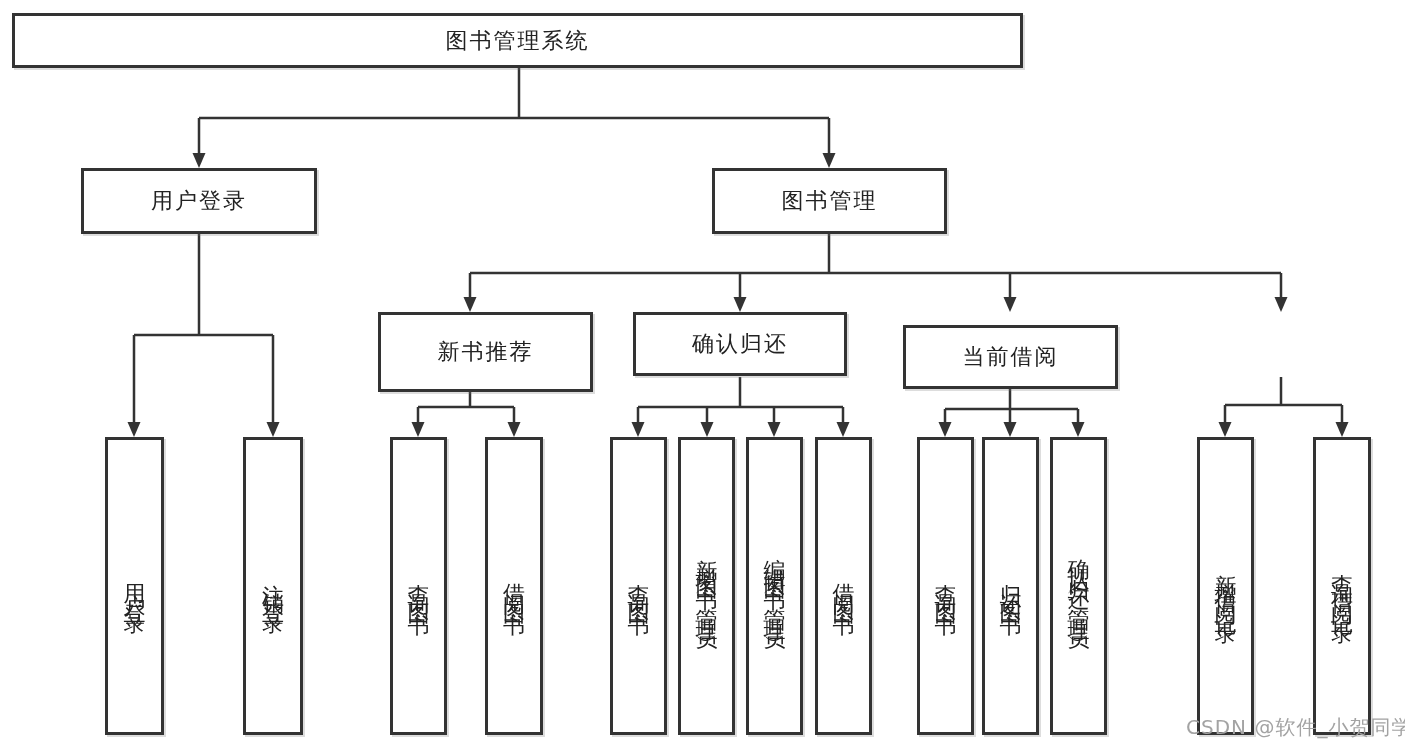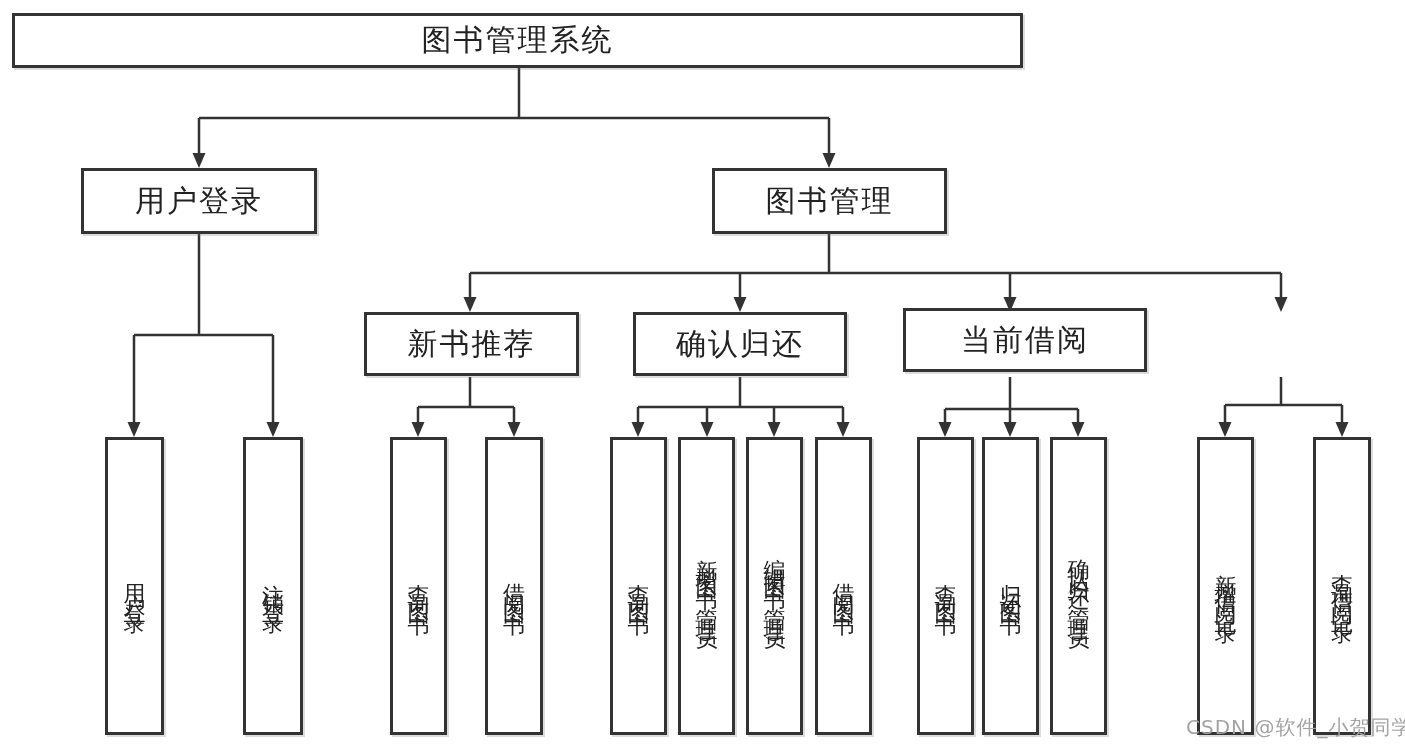--- a/index.html
+++ b/index.html
@@ -16,21 +16,21 @@
     box-sizing:border-box;
     border:3px solid #333333;
     background:#ffffff;
     color:#222222;
     display:flex;
     align-items:center;
     justify-content:center;
     box-shadow:2px 2px 0 rgba(120,120,120,0.25);
   }
   .node.h{
-    font-size:30px;
+    font-size:22px;
     letter-spacing:2px;
     white-space:nowrap;
   }
   .node.v{
     writing-mode:vertical-rl;
     text-orientation:mixed;
     font-size:22px;
     letter-spacing:10px;
     line-height:1;
   }
@@ -105,23 +105,23 @@
       <polygon points="1218.5,422 1231.5,422 1225,437"></polygon>
       <polygon points="1335.5,422 1348.5,422 1342,437"></polygon>
     </g>
   </svg>
 
   <div class="node h" style="left:12px;top:13px;width:1011px;height:55px">图书管理系统</div>
 
   <div class="node h" style="left:81px;top:168px;width:236px;height:66px">用户登录</div>
   <div class="node h" style="left:712px;top:168px;width:235px;height:66px">图书管理</div>
 
-  <div class="node h" style="left:364px;top:312px;width:215px;height:64px">新书推荐</div>
+  <div class="node h" style="left:378px;top:312px;width:215px;height:80px">新书推荐</div>
   <div class="node h" style="left:633px;top:312px;width:214px;height:64px">确认归还</div>
-  <div class="node h" style="left:903px;top:308px;width:244px;height:64px">当前借阅</div>
+  <div class="node h" style="left:903px;top:325px;width:215px;height:64px">当前借阅</div>
 
   <div class="node v" style="left:105px;top:437px;width:59px;height:298px">用户登录</div>
   <div class="node v" style="left:243px;top:437px;width:60px;height:298px">注销登录</div>
 
   <div class="node v" style="left:390px;top:437px;width:57px;height:298px">查询图书</div>
   <div class="node v" style="left:485px;top:437px;width:58px;height:298px">借阅图书</div>
 
   <div class="node v" style="left:610px;top:437px;width:57px;height:298px">查询图书</div>
   <div class="node v" style="left:678px;top:437px;width:57px;height:298px">新增图书（管理员）</div>
   <div class="node v" style="left:746px;top:437px;width:57px;height:298px">编辑图书（管理员）</div>

